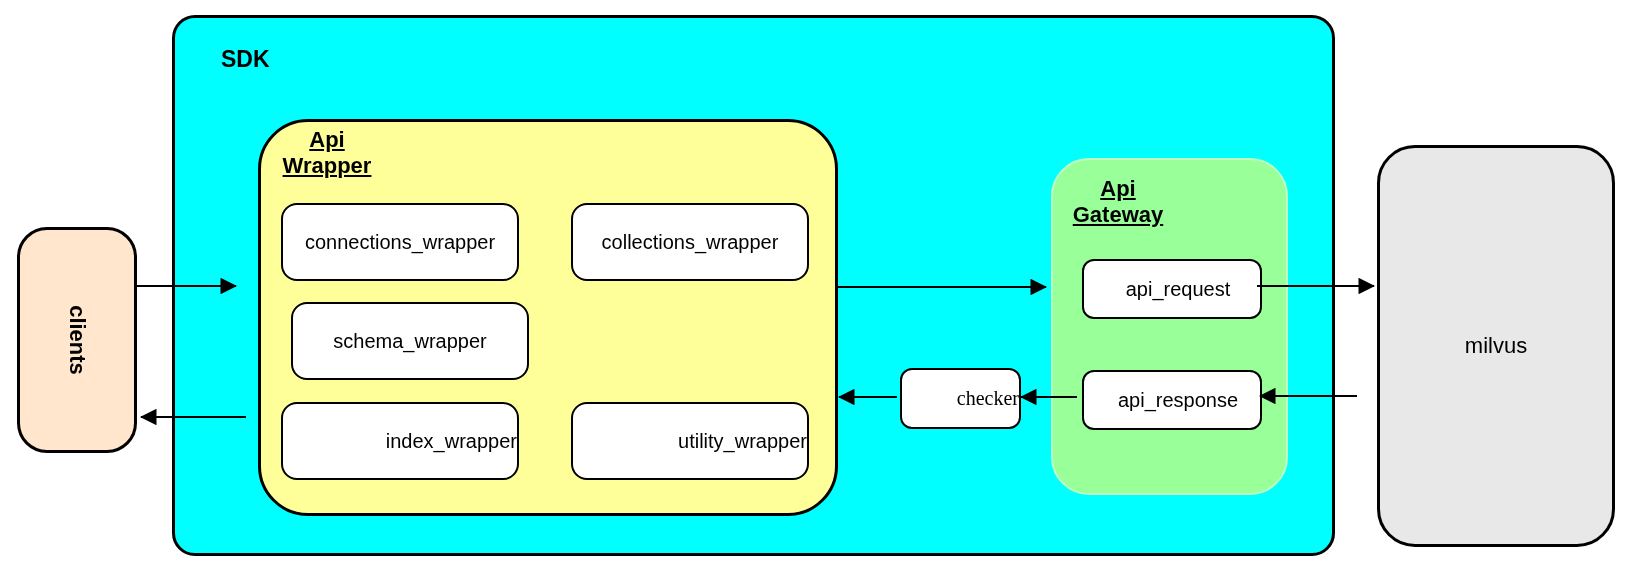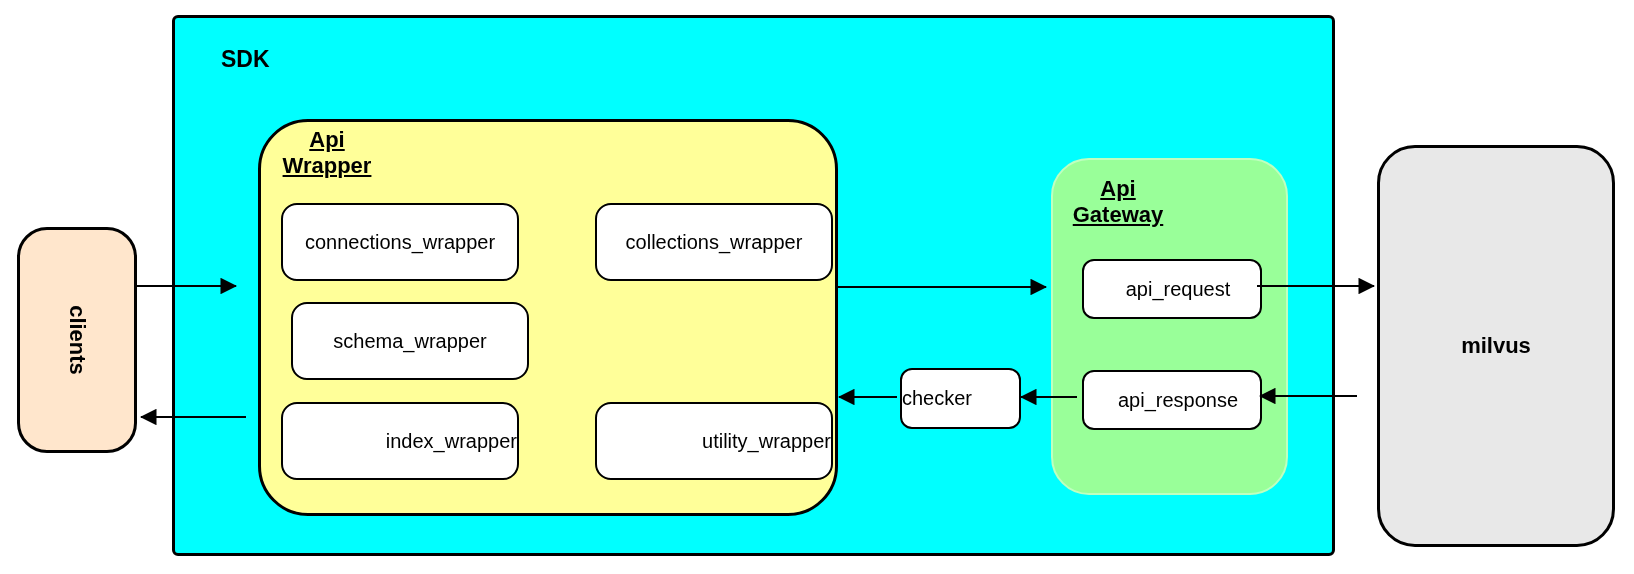--- a/index.html
+++ b/index.html
@@ -26,21 +26,21 @@
   .clients .rot-label {
     transform: rotate(90deg);
     font-weight: bold; font-size: 22px; white-space: nowrap;
   }
 
   
   .sdk {
     left: 172px; top: 15px; width: 1163px; height: 541px;
     background: var(--sdk-fill, #00ffff);
     border: 3px solid var(--stroke, #000);
-    border-radius: 6px;
+    border-radius: 23px;
   }
   .sdk-label {
     position: absolute; left: 46px; top: 28px;
     font-weight: bold; font-size: 23px;
   }
 
   
   .api-wrapper {
     left: 83px; top: 101px; width: 580px; height: 397px;
     background: var(--api-wrapper-fill, #ffff99);
@@ -56,33 +56,34 @@
 
   .wbox {
     position: absolute; width: 238px; height: 78px;
     background: var(--node-fill, #ffffff);
     border: 2.5px solid var(--stroke, #000);
     border-radius: 16px;
     display: flex; align-items: center; justify-content: center;
     font-size: 20px; white-space: nowrap;
   }
   .wbox.col1 { left: 20px; }
-  .wbox.col2 { left: 334px; }
+  .wbox.col2 { left: 310px; }
   .wbox.row1 { top: 81px; }
   .wbox.row2 { top: 180px; margin-left: 10px; }
   .wbox.row3 { top: 280px; justify-content: flex-end; }
 
   
   .checker {
     left: 725px; top: 350px; width: 121px; height: 61px;
     background: var(--node-fill, #ffffff);
     border: 2.5px solid var(--stroke, #000);
     border-radius: 12px;
-    display: flex; align-items: center; justify-content: flex-start;
+    display: flex; align-items: center; justify-content: flex-end;
     font-size: 20px;
+    font-family: Liberation Serif, serif;
   }
 
   
   .api-gateway {
     left: 876px; top: 140px; width: 237px; height: 337px;
     background: var(--api-gateway-fill, #99ff99);
     border: 2px solid var(--api-gateway-border, #bfffbf);
     border-radius: 38px;
   }
   .api-gateway .block-label { left: 8px; top: 16px; width: 114px; }
@@ -97,21 +98,21 @@
   .gw-request { top: 99px; }
   .gw-response { top: 210px; }
 
   
   .milvus {
     left: 1377px; top: 145px; width: 238px; height: 402px;
     background: var(--milvus-fill, #e8e8e8);
     border: 3px solid var(--stroke, #000);
     border-radius: 38px;
     display: flex; align-items: center; justify-content: center;
-    font-weight: bold; font-size: 22px;
+    font-weight: normal; font-size: 22px;
   }
 
   .connector-layer {
     position: absolute; left: 0; top: 0; width: 1634px; height: 574px;
     pointer-events: none;
   }
   .connector-layer line { stroke: var(--stroke, #000); stroke-width: 2.2px; }
   .connector-layer marker path { fill: var(--stroke, #000); }
 </style>
 </head>

